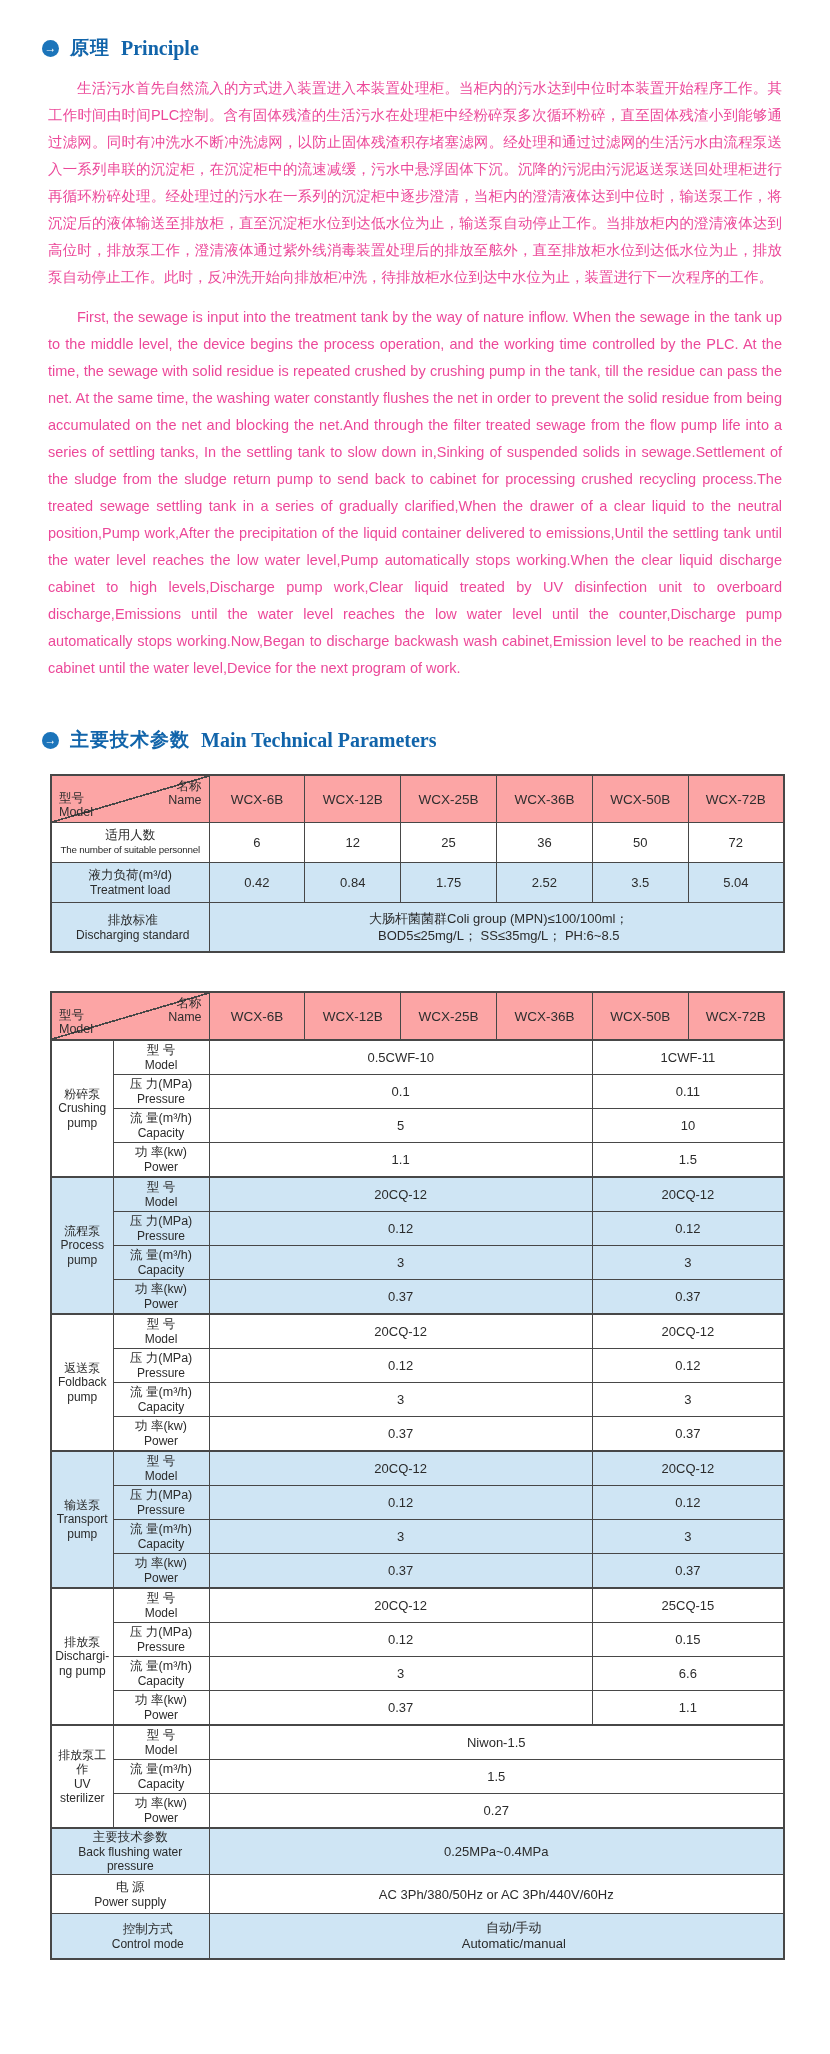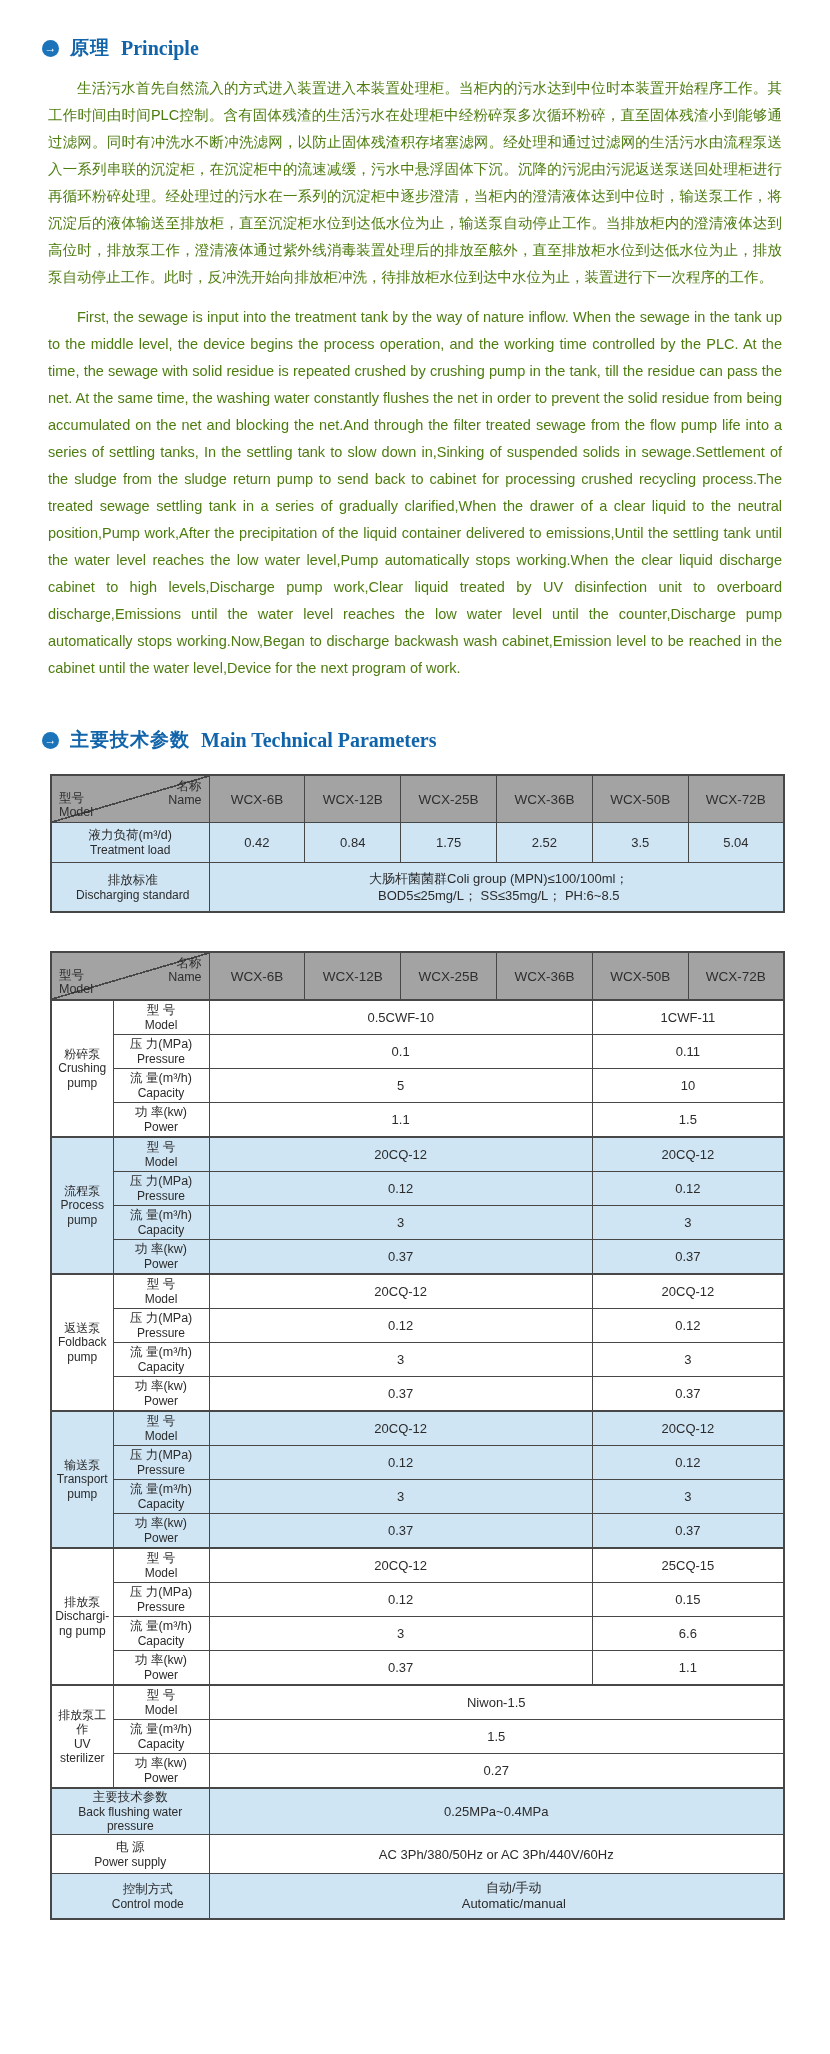--- a/index.html
+++ b/index.html
@@ -19,35 +19,35 @@
     display:flex;align-items:center;justify-content:center;
     font-size:12px;font-weight:bold;line-height:1;flex:0 0 auto;
   }
   .h-zh{font-size:19px;font-weight:bold;color:#1164aa;letter-spacing:1px;}
   .h-en{font-family:"Liberation Serif","DejaVu Serif",serif;font-size:20px;font-weight:bold;color:#1164aa;}
 
   
   .para{
     margin:13px 4px 0 6px;
     font-size:14.5px;line-height:27px;
-    text-align:justify;text-indent:2em;color:#4d7c0f;
+    text-align:justify;text-indent:2em;color:#ec4899;
   }
   .sec-head.second{margin-top:44px;}
 
   
   table{border-collapse:collapse;table-layout:fixed;width:735px;margin:20px 0 0 8px;}
   table, table td{border:1px solid #474747;}
   table{border-width:2px;}
   td{
     text-align:center;vertical-align:middle;
     padding:1px 3px;font-size:13px;color:#2b2b2b;
     overflow:hidden;
   }
   .blue{background:#cfe5f4;margin-left:24px;}
-  tr.head td{height:44px;background:#a3a3a3;font-size:13.5px;color:#2e2e2e;margin-top:40px;}
+  tr.head td{height:44px;background:#fca5a5;font-size:13.5px;color:#2e2e2e;margin-top:40px;}
 
   
   .diag{position:relative;padding:0;}
   .diag::before{
     content:"";position:absolute;inset:0;
     background:linear-gradient(to bottom right,
       transparent calc(50% - 0.8px),
       #474747 calc(50% - 0.8px),
       #474747 calc(50% + 0.8px),
       transparent calc(50% + 0.8px));
@@ -120,20 +120,32 @@
             </span>
       </td>
       <td>WCX-6B</td>
       <td>WCX-12B</td>
       <td>WCX-25B</td>
       <td>WCX-36B</td>
       <td>WCX-50B</td>
       <td>WCX-72B</td>
     </tr>
     <tr class="r">
+      <td class="lbl">
+            <span class="lz">适用人数</span>
+            <span class="len tiny">The number of suitable personnel</span>
+          </td>
+      <td>6</td>
+      <td>12</td>
+      <td>25</td>
+      <td>36</td>
+      <td>50</td>
+      <td>72</td>
+    </tr>
+    <tr class="r">
       <td class="lbl blue">
             <span class="lz">液力负荷(m³/d)</span>
             <span class="len">Treatment load</span>
           </td>
       <td class="blue">0.42</td>
       <td class="blue">0.84</td>
       <td class="blue">1.75</td>
       <td class="blue">2.52</td>
       <td class="blue">3.5</td>
       <td class="blue">5.04</td>

